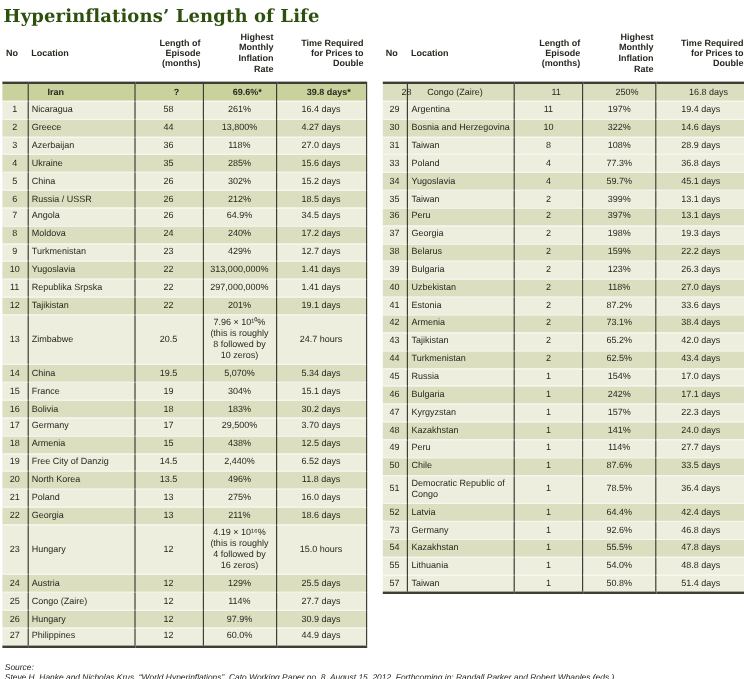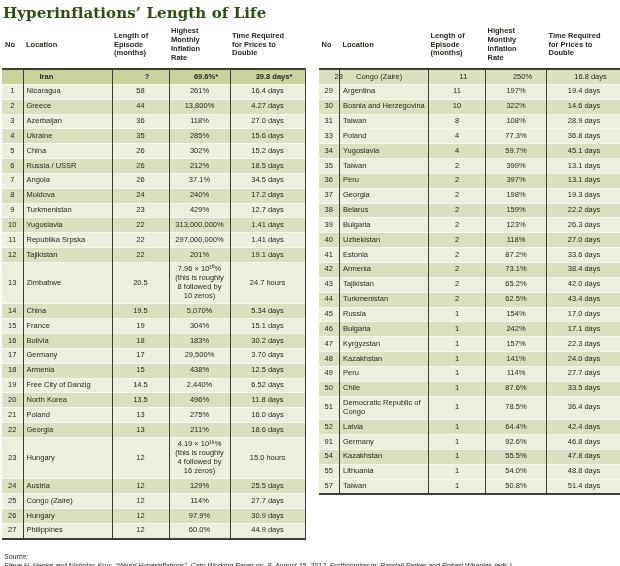--- a/index.html
+++ b/index.html
@@ -20,21 +20,21 @@
     border-collapse:collapse;table-layout:fixed;
     width:303px;font-size:7.5px;color:#28281f;
   }
   col.c-no{width:21px;}
   col.c-loc{width:89px;}
   col.c-mon{width:57px;}
   col.c-rate{width:61px;}
   col.c-dbl{width:75px;}
   thead th{
     font-weight:bold;font-size:7.5px;line-height:1.18;
-    padding:0 2px 3px 2px;vertical-align:middle;text-align:left;
+    padding:0 2px 3px 2px;vertical-align:middle;text-align:right;
     white-space:pre-line;height:40px;background:#ffffff;
   }
   thead th.h-no,thead th.h-loc{text-align:left;padding-left:3px;}
   tbody td{
     padding:2.5px 3px;line-height:1.18;vertical-align:middle;
     text-align:center;white-space:pre-line;
   }
   tbody td.t-loc{text-align:left;}
   tbody td:nth-child(n+2){border-left:1px solid var(--border-dark,#3e3e34);}
   tbody td:last-child{border-right:1px solid var(--border-dark,#3e3e34);}
@@ -128,21 +128,21 @@
             <td class="t-no">6</td>
             <td class="t-loc">Russia / USSR</td>
             <td class="t-mon">26</td>
             <td class="t-rate">212%</td>
             <td class="t-dbl">18.5 days</td>
           </tr>
           <tr class="light">
             <td class="t-no">7</td>
             <td class="t-loc">Angola</td>
             <td class="t-mon">26</td>
-            <td class="t-rate">37.1%</td>
+            <td class="t-rate">64.9%</td>
             <td class="t-dbl">34.5 days</td>
           </tr>
           <tr class="dark">
             <td class="t-no">8</td>
             <td class="t-loc">Moldova</td>
             <td class="t-mon">24</td>
             <td class="t-rate">240%</td>
             <td class="t-dbl">17.2 days</td>
           </tr>
           <tr class="light">
@@ -474,21 +474,21 @@
             <td class="t-dbl">36.4 days</td>
           </tr>
           <tr class="dark">
             <td class="t-no">52</td>
             <td class="t-loc">Latvia</td>
             <td class="t-mon">1</td>
             <td class="t-rate">64.4%</td>
             <td class="t-dbl">42.4 days</td>
           </tr>
           <tr class="light">
-            <td class="t-no">91</td>
+            <td class="t-no">73</td>
             <td class="t-loc">Germany</td>
             <td class="t-mon">1</td>
             <td class="t-rate">92.6%</td>
             <td class="t-dbl">46.8 days</td>
           </tr>
           <tr class="dark">
             <td class="t-no">54</td>
             <td class="t-loc">Kazakhstan</td>
             <td class="t-mon">1</td>
             <td class="t-rate">55.5%</td>

